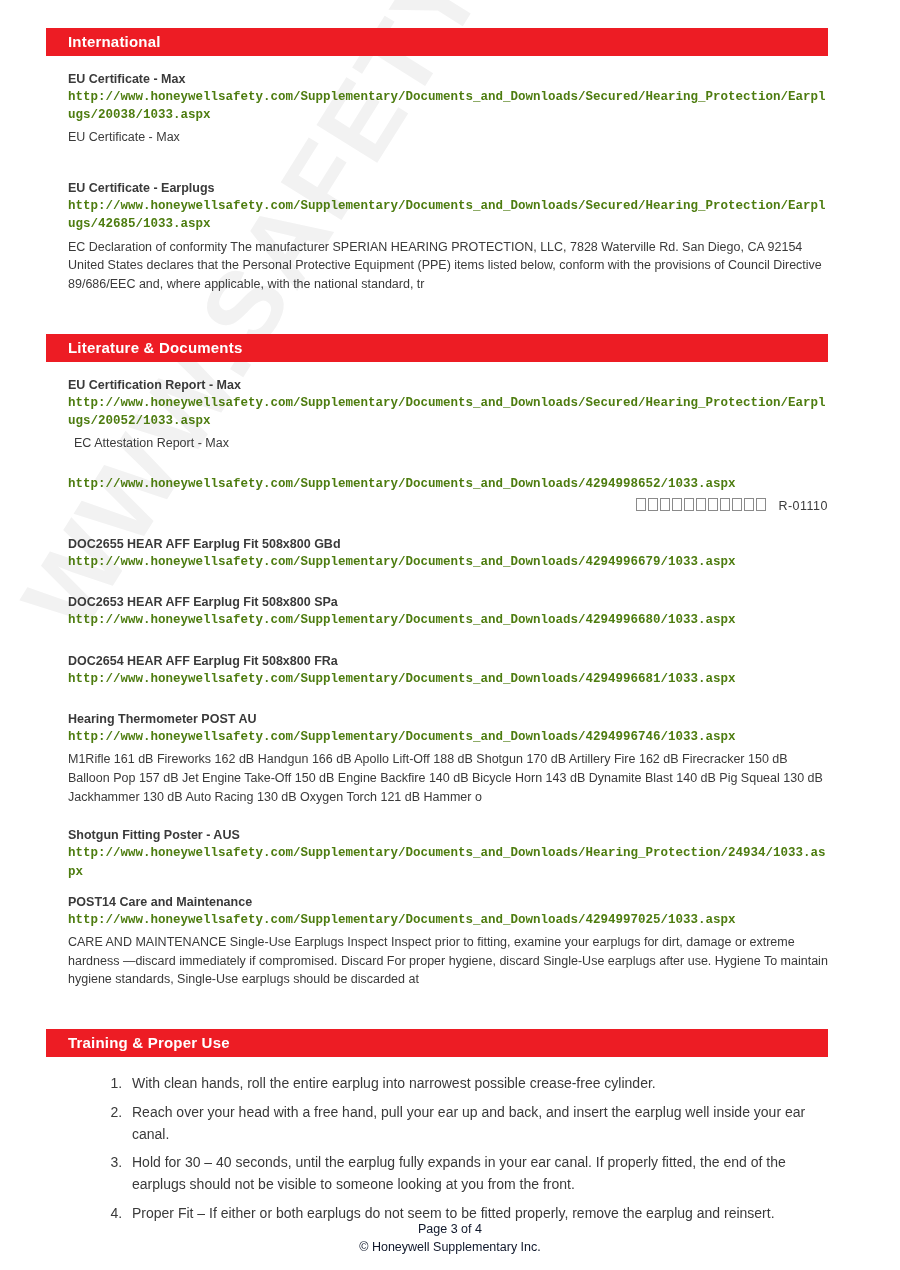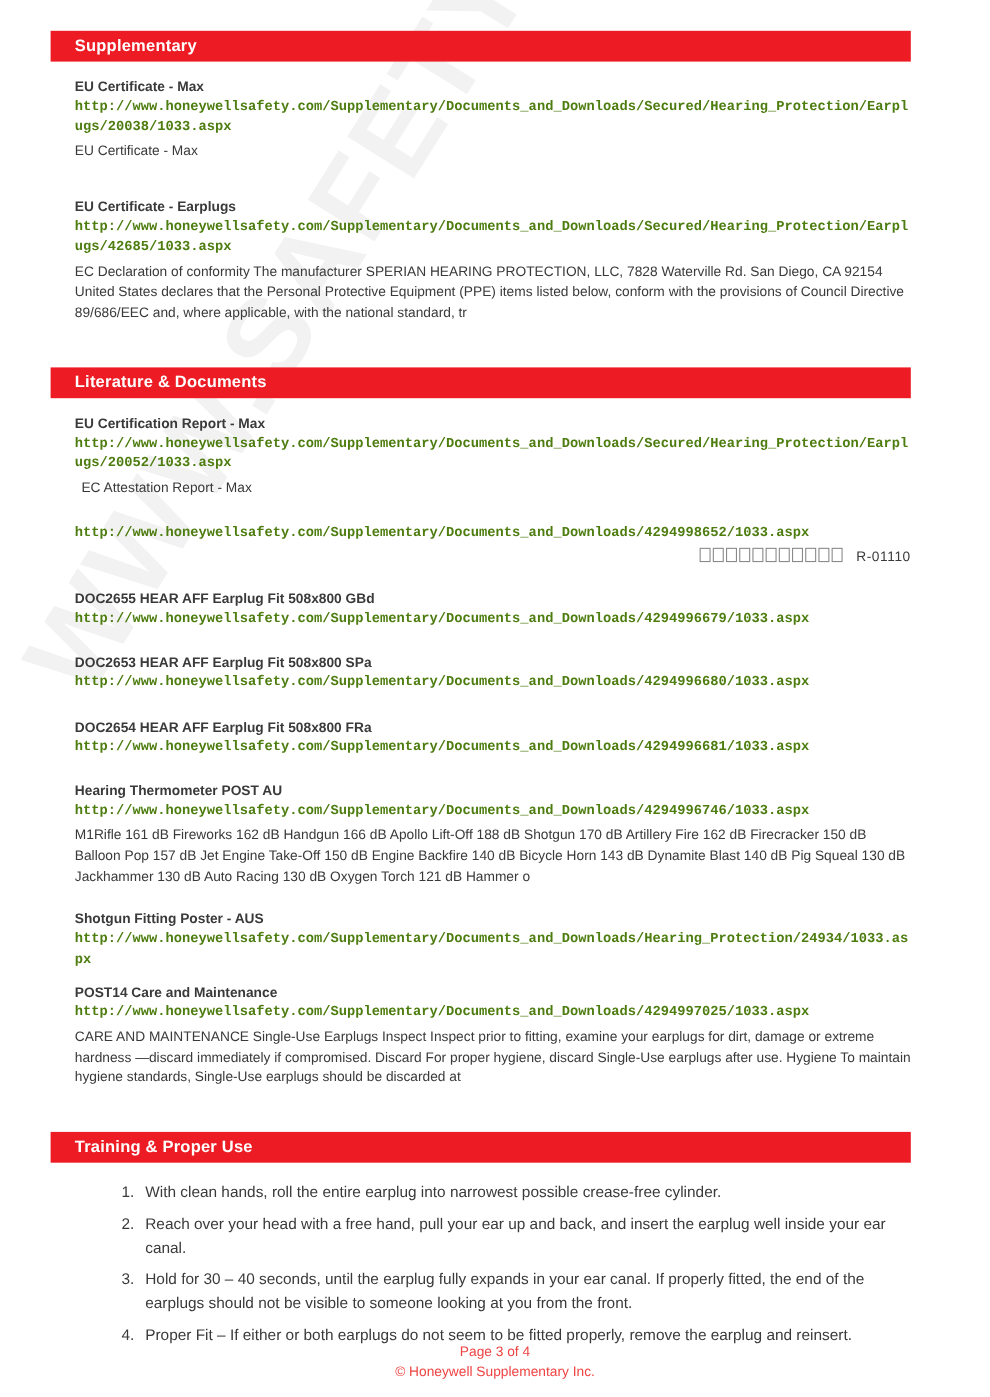--- a/index.html
+++ b/index.html
@@ -123,39 +123,39 @@
     line-height: 1.55;
     padding-left: 6px;
   }
   .footer {
     position: absolute;
     left: 0;
     bottom: 14px;
     width: 900px;
     text-align: center;
     font-size: 12.5px;
-    color: #ef4444;
+    color: #0f172a;
     line-height: 1.4;
     z-index: 1;
   }
 </style>
 </head>
 <body>
 
 <div class="page">
 
   <div class="watermark">
     <span>WWW.SAFETY.MN</span>
   </div>
 
   <div class="content">
 
     <div class="spacer-md"></div>
 
-    <div class="section-bar">Supplementary</div>
+    <div class="section-bar">International</div>
     <div class="section-body">
 
       <div class="entry">
         <div class="entry-title">EU Certificate - Max</div>
         <div class="entry-url">http://www.honeywellsafety.com/Supplementary/Documents_and_Downloads/Secured/Hearing_Protection/Earplugs/20038/1033.aspx</div>
         <div class="entry-desc">EU Certificate - Max</div>
       </div>
 
       <div class="spacer-sm"></div>
 

